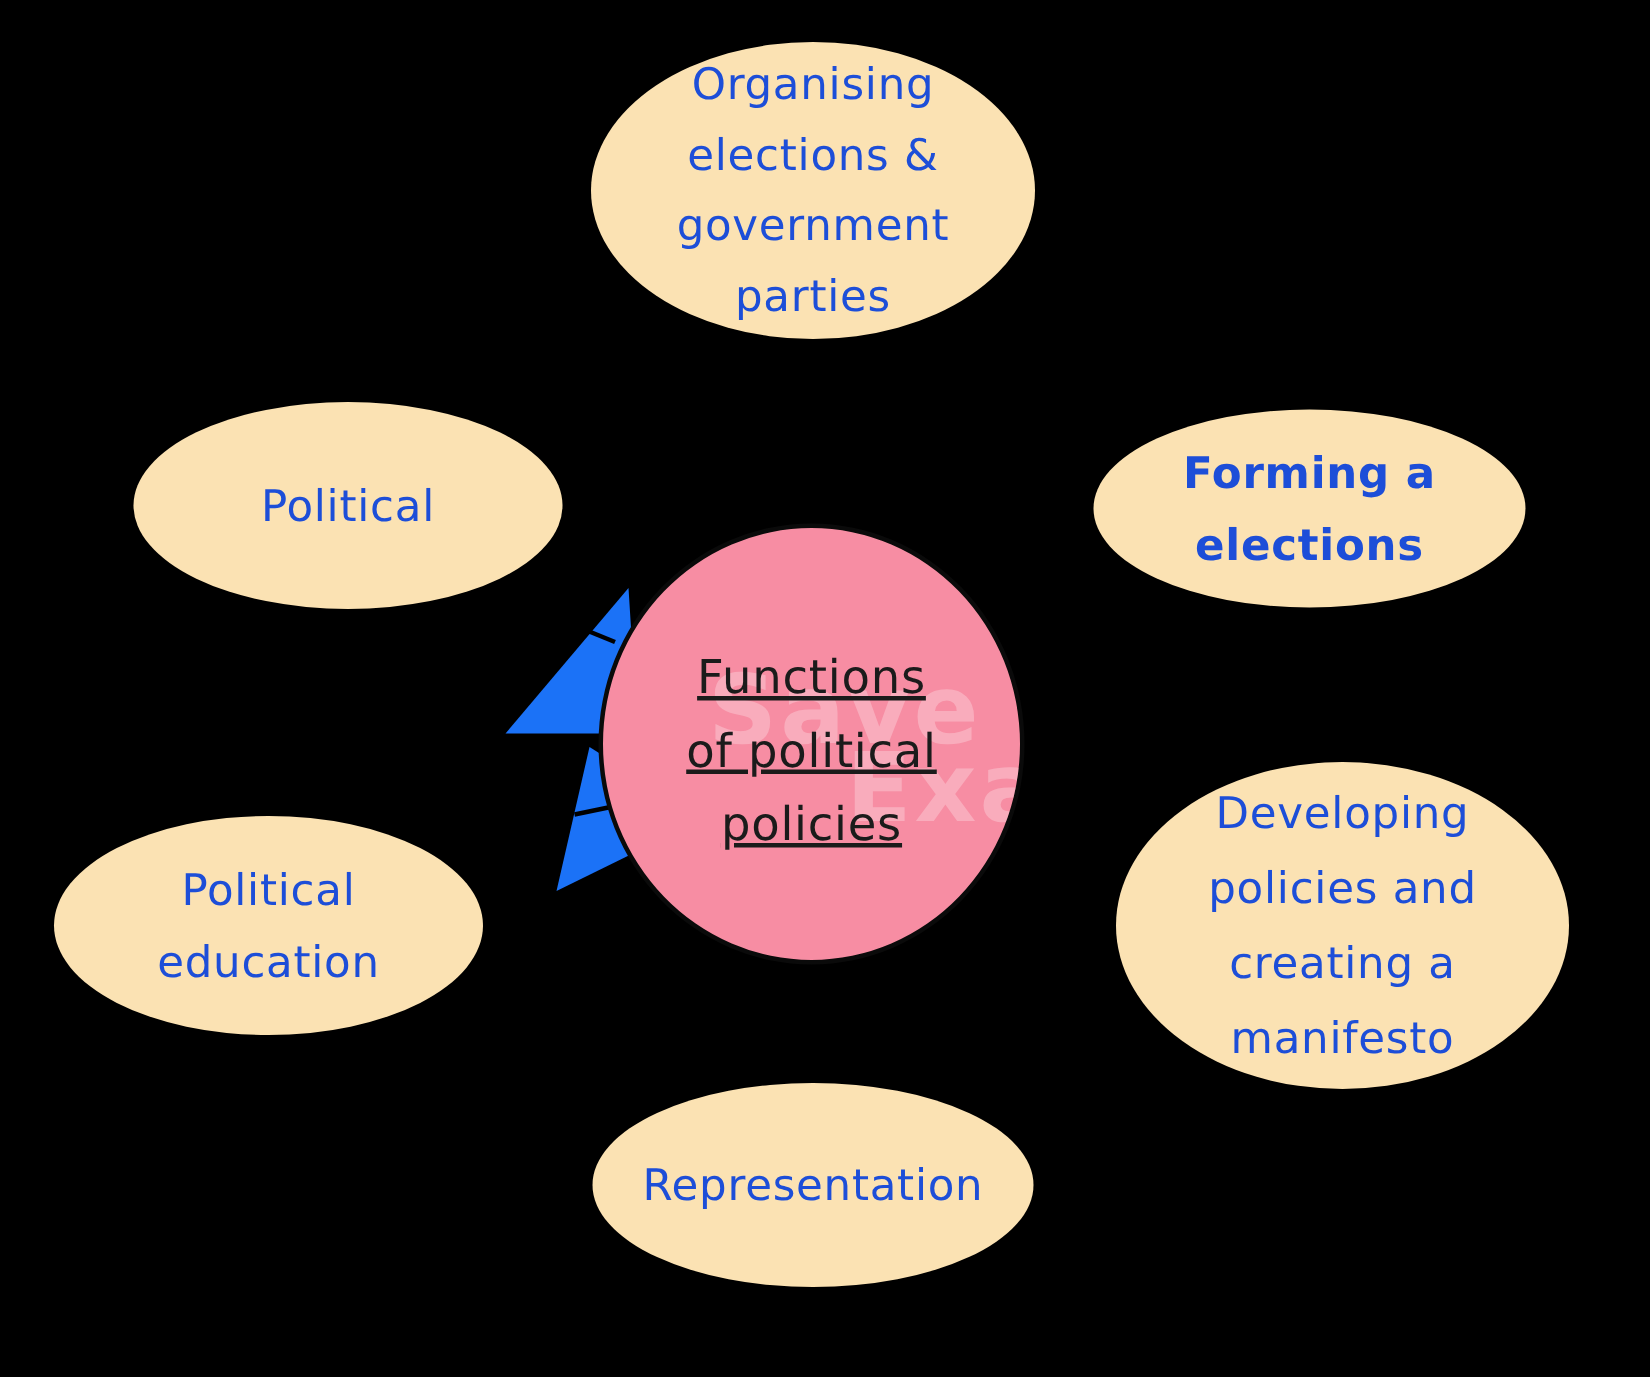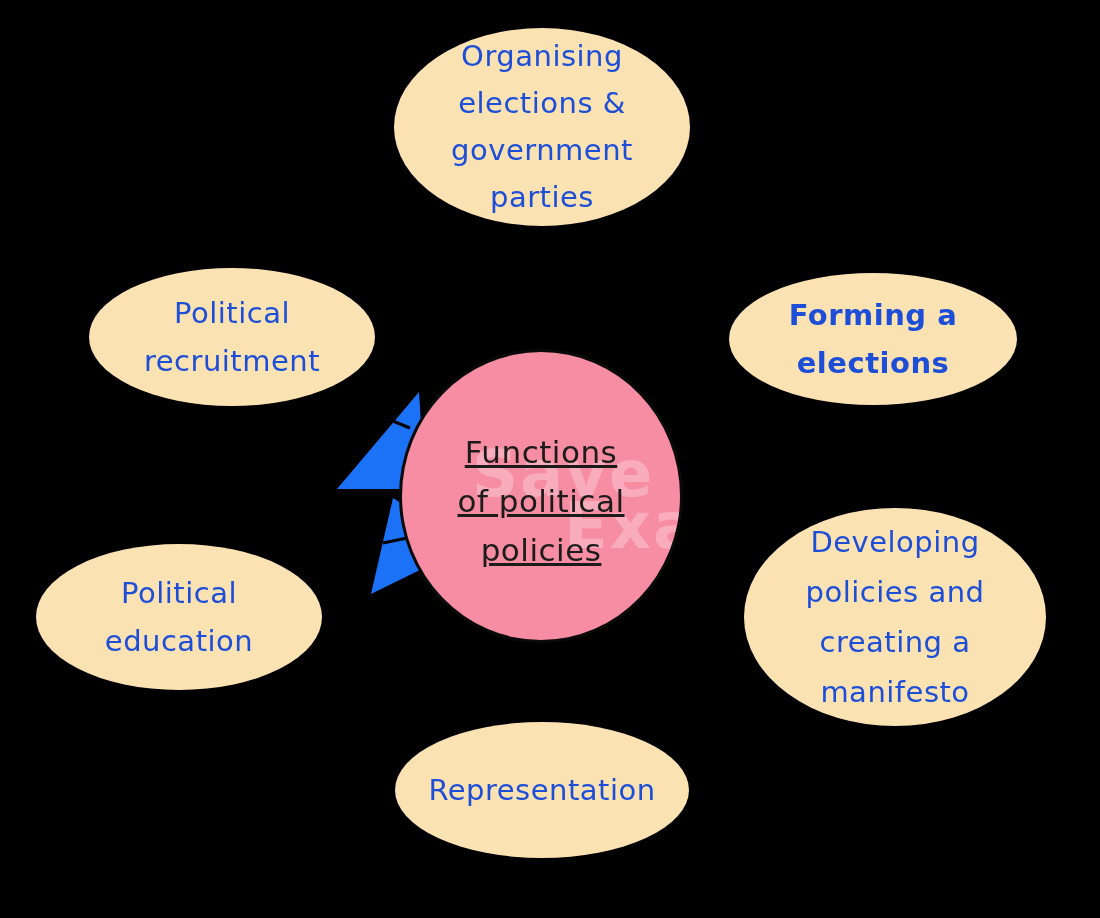--- a/index.html
+++ b/index.html
@@ -90,21 +90,20 @@
 
   <div class="bubble" id="bubble-top">
     <div class="bl">Organising</div>
     <div class="bl">elections &amp;</div>
     <div class="bl">government</div>
     <div class="bl">parties</div>
   </div>
 
   <div class="bubble" id="bubble-recruitment">
     <div class="bl">Political</div>
-    <div class="bl">recruitment</div>
   </div>
 
   <div class="bubble" id="bubble-government">
     <div class="bl">Forming a</div>
     <div class="bl">elections</div>
   </div>
 
   <div class="bubble" id="bubble-education">
     <div class="bl">Political</div>
     <div class="bl">education</div>

